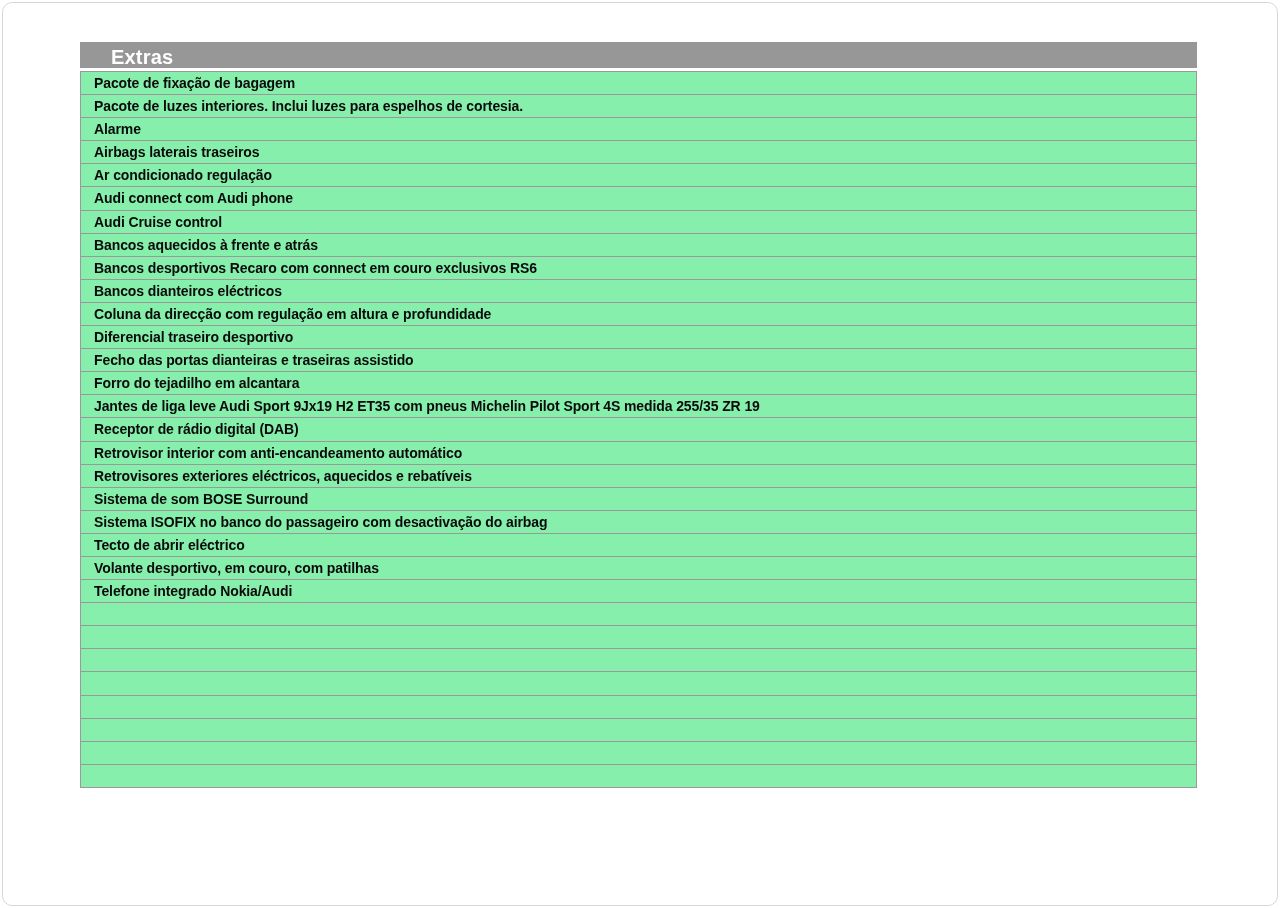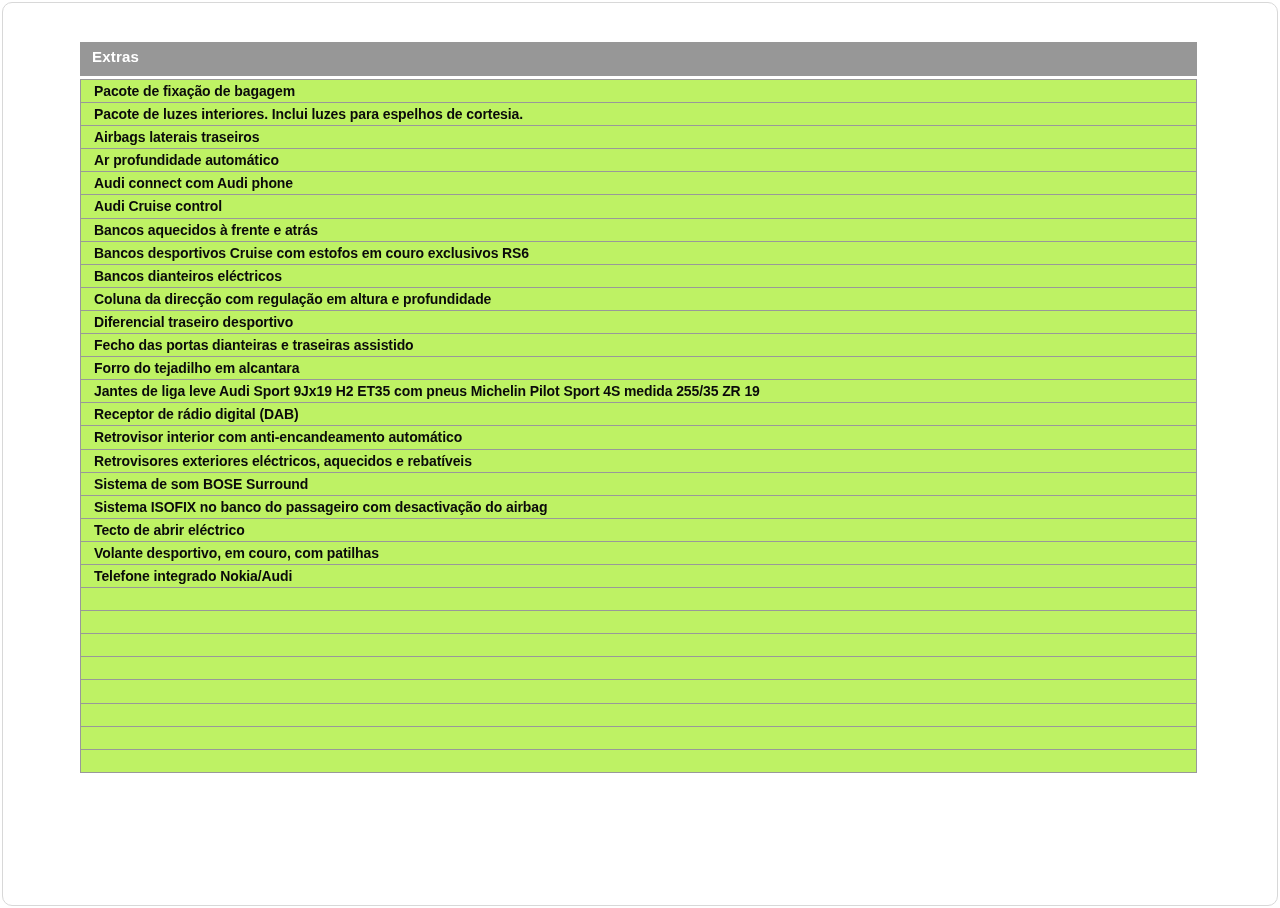--- a/index.html
+++ b/index.html
@@ -24,34 +24,34 @@
     box-sizing: border-box;
   }
   .extras-table {
     position: absolute;
     left: 80px;
     top: 42px;
     width: 1117px;
     box-sizing: border-box;
   }
   .table-header {
-    height: 34px;
+    height: 26px;
     line-height: 30px;
     background: var(--header-bg, #979797);
     color: var(--header-fg, #ffffff);
-    font-size: 15px;
+    font-size: 20px;
     font-weight: 700;
-    padding-left: 12px;
+    padding-left: 31px;
     letter-spacing: 0.2px;
     box-sizing: border-box;
   }
   .table-body {
     margin-top: 3px;
     border: 1px solid var(--grid, #999999);
-    background: #bef264;
+    background: #86efac;
     box-sizing: content-box;
   }
   .row {
     height: 22.1px;
     border-top: 1px solid var(--grid, #999999);
     box-sizing: content-box;
     overflow: hidden;
   }
   .row:first-child {
     border-top: none;
@@ -75,36 +75,39 @@
 <div class="extras-table">
   <div class="table-header">Extras</div>
   <div class="table-body">
       <div class="row">
         <span class="row-text">Pacote de fixação de bagagem</span>
       </div>
       <div class="row">
         <span class="row-text">Pacote de luzes interiores. Inclui luzes para espelhos de cortesia.</span>
       </div>
       <div class="row">
+        <span class="row-text">Alarme</span>
+      </div>
+      <div class="row">
         <span class="row-text">Airbags laterais traseiros</span>
       </div>
       <div class="row">
-        <span class="row-text">Ar profundidade automático</span>
+        <span class="row-text">Ar condicionado regulação</span>
       </div>
       <div class="row">
         <span class="row-text">Audi connect com Audi phone</span>
       </div>
       <div class="row">
         <span class="row-text">Audi Cruise control</span>
       </div>
       <div class="row">
         <span class="row-text">Bancos aquecidos à frente e atrás</span>
       </div>
       <div class="row">
-        <span class="row-text">Bancos desportivos Cruise com estofos em couro exclusivos RS6</span>
+        <span class="row-text">Bancos desportivos Recaro com connect em couro exclusivos RS6</span>
       </div>
       <div class="row">
         <span class="row-text">Bancos dianteiros eléctricos</span>
       </div>
       <div class="row">
         <span class="row-text">Coluna da direcção com regulação em altura e profundidade</span>
       </div>
       <div class="row">
         <span class="row-text">Diferencial traseiro desportivo</span>
       </div>

